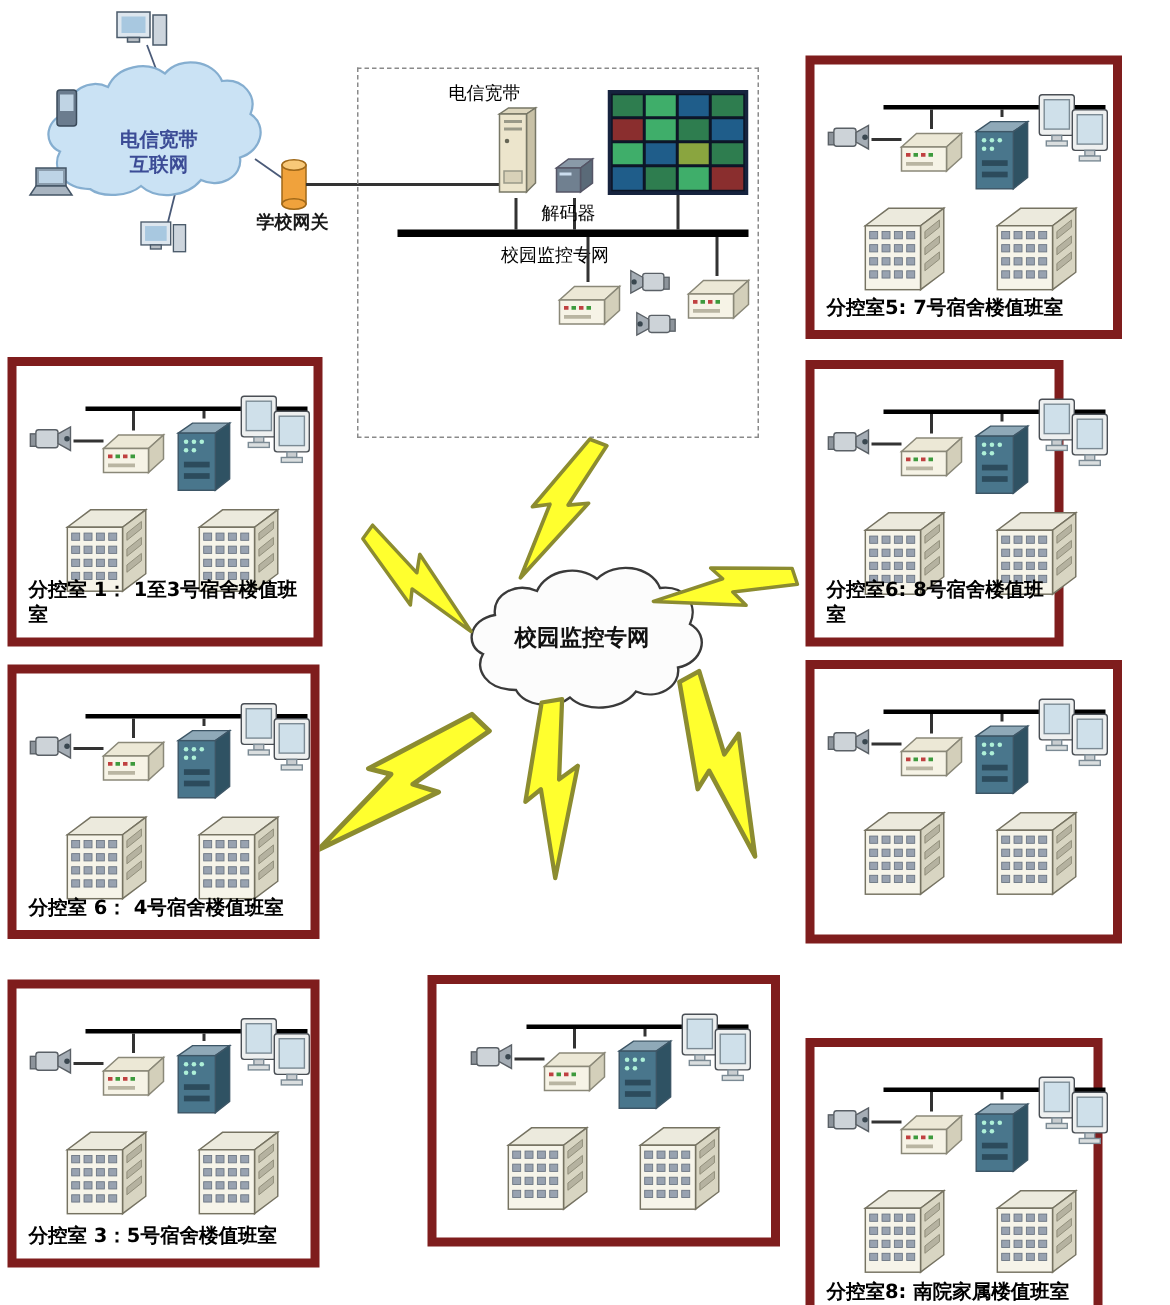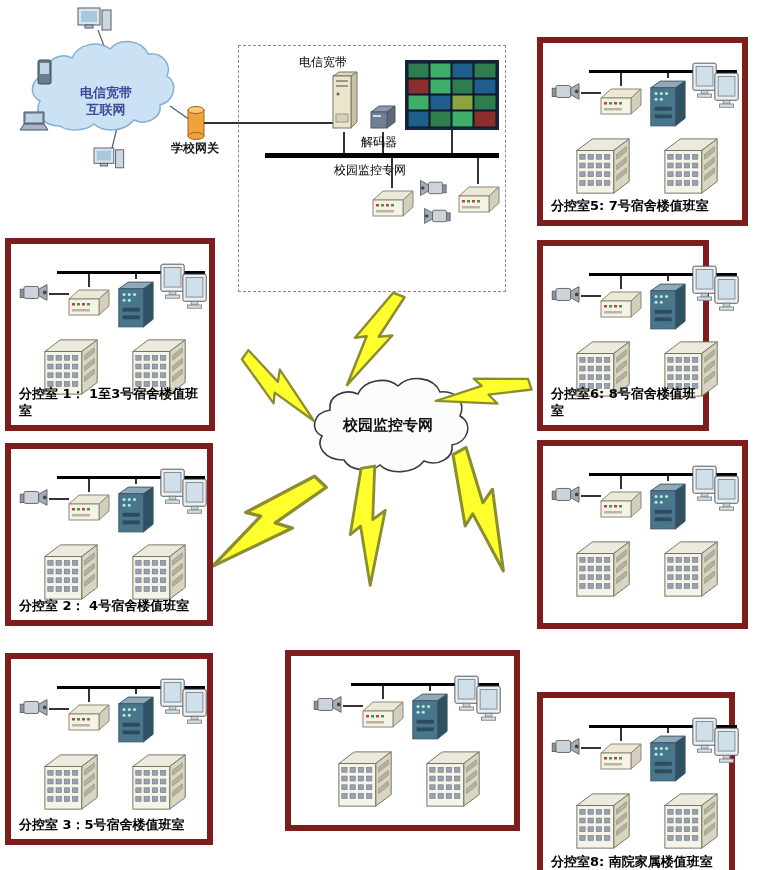--- a/index.html
+++ b/index.html
@@ -287,21 +287,21 @@
   <svg class="icon" style="left:170px;top:28px" width="28" height="38" viewBox="0 0 30 40">
           <use href="#sym-monitor"></use>
         </svg>
   <svg class="icon" style="left:28px;top:92px" width="66" height="62" viewBox="0 0 68 64">
           <use href="#sym-building"></use>
         </svg>
   <svg class="icon" style="left:116px;top:92px" width="66" height="62" viewBox="0 0 68 64">
           <use href="#sym-building"></use>
         </svg>
 </div>
-    <div class="room-label">分控室 2： 4号宿舍楼值班室</div>
+    <div class="room-label">分控室 6： 4号宿舍楼值班室</div>
   </div>
   <div class="room-box" style="left:5px;top:653px;width:208px;height:192px">
     <div class="room-graphic">
   <div class="bus" style="left:46px;top:27px;width:148px;height:3px"></div>
   <div class="vline" style="left:77px;top:30px;height:13px"></div>
   <div class="vline" style="left:124px;top:30px;height:5px"></div>
   <div class="hline" style="left:38px;top:49px;width:20px"></div>
   <svg class="icon" style="left:8px;top:36px" width="32" height="24" viewBox="0 0 34 26">
           <use href="#sym-camera"></use>
         </svg>

